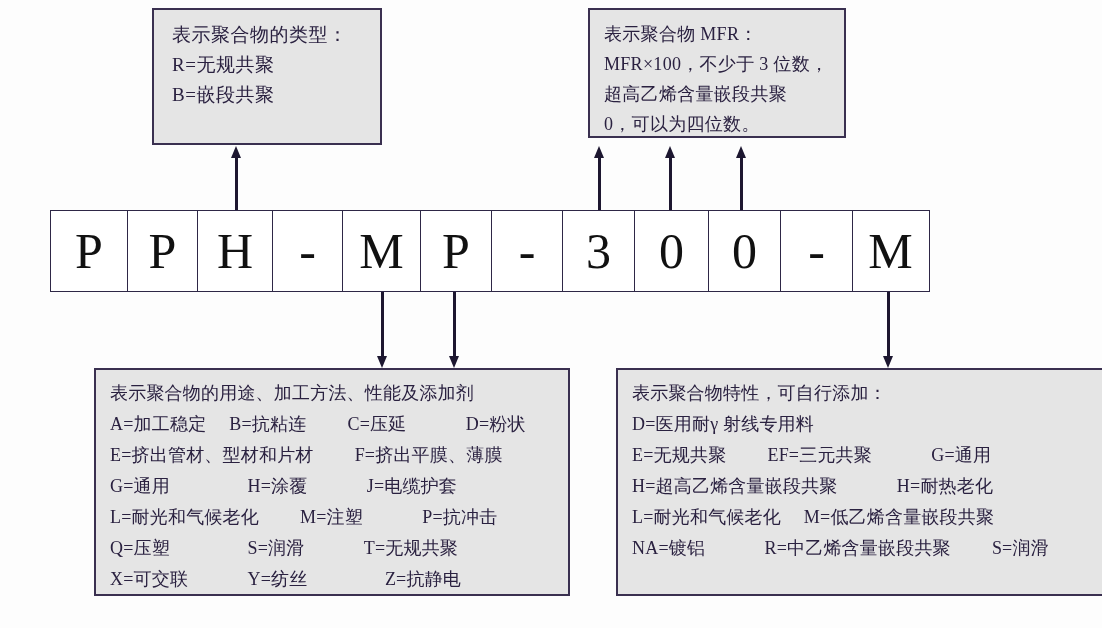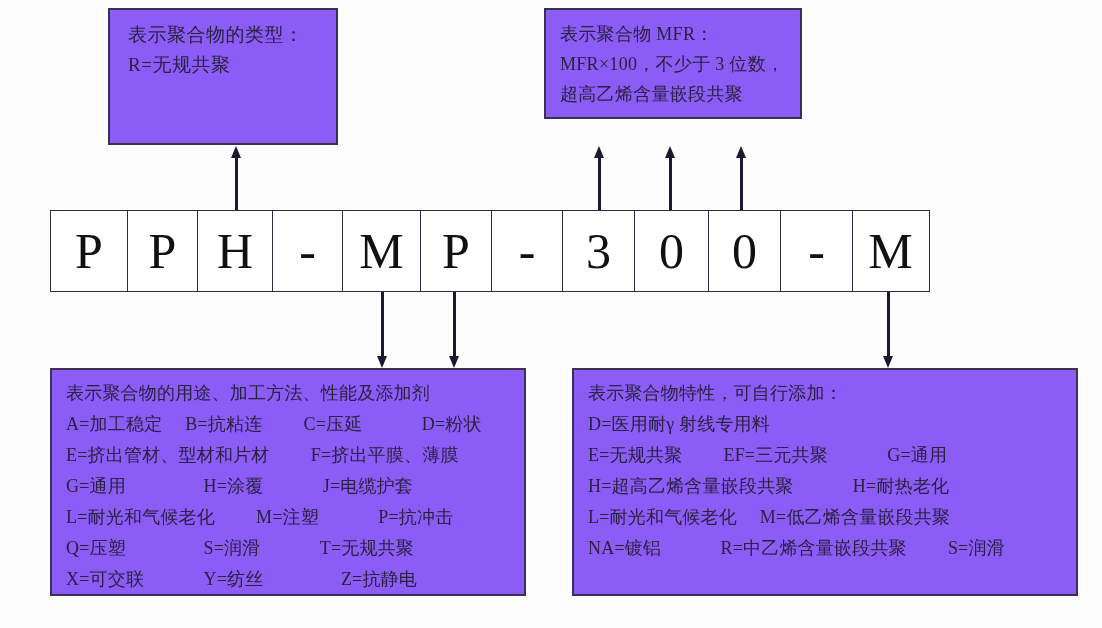--- a/index.html
+++ b/index.html
@@ -14,22 +14,23 @@
     background: #fdfdfd;
     overflow: hidden;
     font-family: "Liberation Serif", "DejaVu Serif", serif;
   }
 
   
   .callout {
     position: absolute;
     box-sizing: border-box;
     border: 2px solid #3a3050;
-    background: #8b5cf6;
+    background: #e5e5e5;
     color: #241c38;
+    margin-left: 44px;
   }
   .callout .line {
     white-space: pre;
     color: #2a2140;
     font-family: "Liberation Serif", "DejaVu Serif", serif;
   }
 
   
   #box-type {
     left: 108px;
@@ -42,21 +43,21 @@
     font-size: 19px;
     line-height: 30px;
     letter-spacing: 0.5px;
   }
 
   
   #box-mfr {
     left: 544px;
     top: 8px;
     width: 258px;
-    height: 111px;
+    height: 130px;
     padding: 9px 0 0 14px;
   }
   #box-mfr .line {
     font-size: 18px;
     line-height: 30px;
     letter-spacing: 0.3px;
   }
 
   
   #box-usage {
@@ -139,26 +140,28 @@
   .arrow.down .shaft { top: 0; }
 </style>
 </head>
 <body>
 
 <div id="page">
 
   <div class="callout" id="box-type">
     <div class="line">表示聚合物的类型：</div>
     <div class="line">R=无规共聚</div>
+    <div class="line">B=嵌段共聚</div>
   </div>
 
   <div class="callout" id="box-mfr">
     <div class="line">表示聚合物 MFR：</div>
     <div class="line">MFR×100，不少于 3 位数，</div>
     <div class="line">超高乙烯含量嵌段共聚</div>
+    <div class="line">0，可以为四位数。</div>
   </div>
 
   <div class="callout" id="box-usage">
     <div class="line">表示聚合物的用途、加工方法、性能及添加剂</div>
     <div class="line">A=加工稳定　 B=抗粘连　　 C=压延　　　 D=粉状</div>
     <div class="line">E=挤出管材、型材和片材　　 F=挤出平膜、薄膜</div>
     <div class="line">G=通用　　　　 H=涂覆　　　 J=电缆护套</div>
     <div class="line">L=耐光和气候老化　　 M=注塑　　　 P=抗冲击</div>
     <div class="line">Q=压塑　　　　 S=润滑　　　 T=无规共聚</div>
     <div class="line">X=可交联　　　 Y=纺丝　　　　 Z=抗静电</div>

